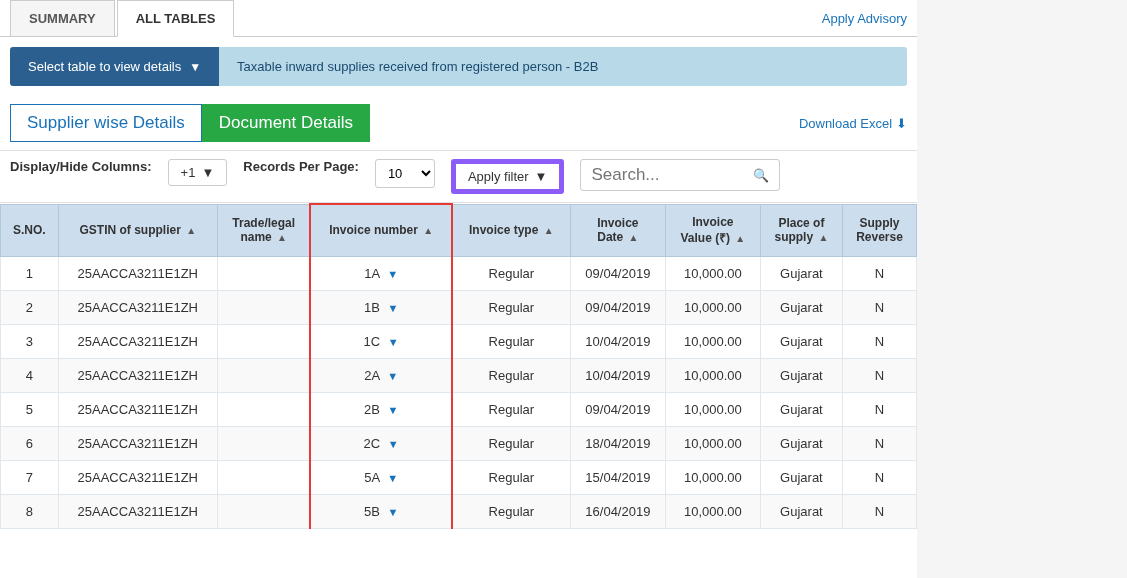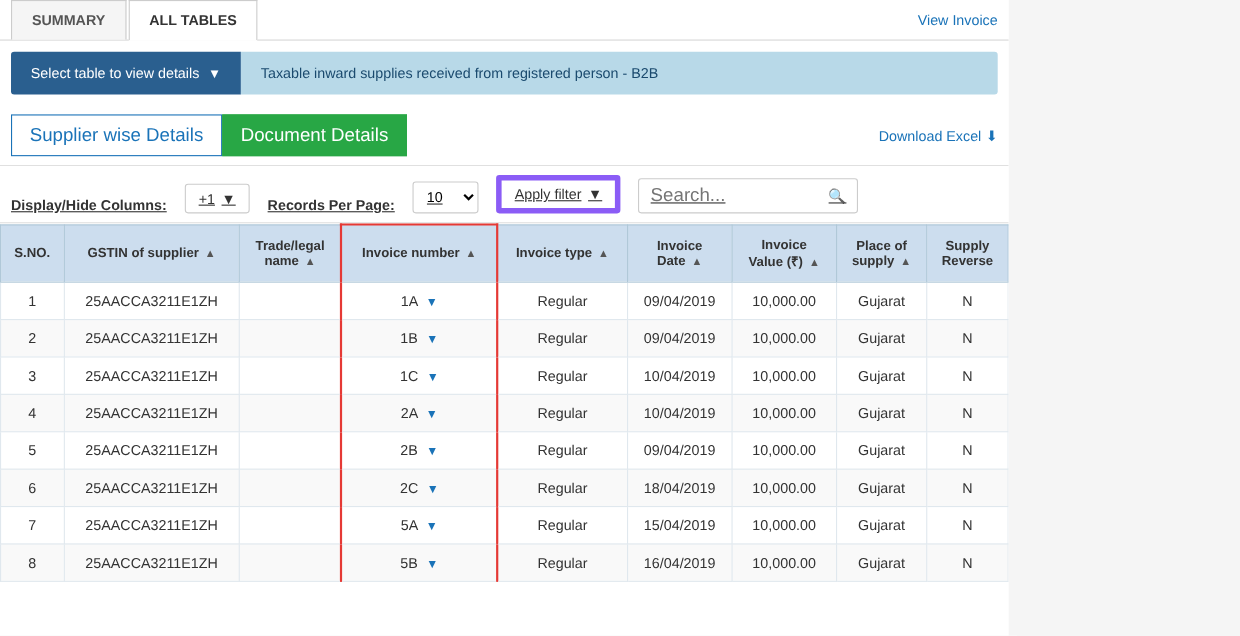--- a/index.html
+++ b/index.html
@@ -20,21 +20,21 @@
     .table-description { background: #b8d9e8; color: #1a4a6e; padding: 12px 18px; font-size: 13px; flex: 1; border-radius: 0 3px 3px 0; }
 
     
     .sub-tabs-row { display: flex; align-items: center; justify-content: space-between; padding: 8px 10px; background: #fff; border-bottom: 1px solid #e0e0e0; }
     .sub-tabs { display: flex; gap: 0; }
     .sub-tab { padding: 8px 16px; cursor: pointer; border: 1px solid #1a73b8; color: #1a73b8; background: #fff; font-size: 17px; }
     .sub-tab.active { background: #28a745; color: #fff; border-color: #28a745; text-align: center; }
     .download-excel { color: #1a73b8; font-size: 13px; cursor: pointer; text-decoration: none; display: flex; align-items: center; gap: 4px; }
 
     
-    .toolbar { display: flex; align-items: flex-end; padding: 8px 10px; background: #fff; gap: 16px; border-bottom: 1px solid #e0e0e0; text-decoration: underline; }
+    .toolbar { display: flex; align-items: flex-start; padding: 8px 10px; background: #fff; gap: 16px; border-bottom: 1px solid #e0e0e0; }
     .toolbar-label { font-size: 13px; font-weight: bold; color: #333; }
     .columns-btn { border: 1px solid #ccc; background: #fff; padding: 5px 12px; cursor: pointer; display: flex; align-items: center; gap: 6px; font-size: 13px; color: #333; border-radius: 3px; }
     .records-label { font-size: 13px; font-weight: bold; color: #333; }
     .records-select { border: 1px solid #ccc; padding: 5px 8px; font-size: 13px; border-radius: 3px; background: #fff; cursor: pointer; }
     .apply-filter-btn { border: 5px solid #8b5cf6; background: #fff; padding: 5px 12px; cursor: pointer; display: flex; align-items: center; gap: 6px; font-size: 13px; color: #333; border-radius: 3px; }
     .search-box { border: 1px solid #ccc; padding: 5px 10px; font-size: 13px; border-radius: 3px; color: #999; display: flex; align-items: center; gap: 6px; flex: 1; max-width: 200px; }
     .search-input { border: none; outline: none; font-size: 17px; color: #999; width: 100%; }
 
     
     .table-wrapper { overflow-x: auto; }
@@ -51,21 +51,21 @@
   </style>
 </head>
 <body>
 <div class="container">
 
 <div class="tabs">
   <div class="tabs-left">
     <div class="tab">SUMMARY</div>
     <div class="tab active">ALL TABLES</div>
   </div>
-  <a class="view-advisory">View Invoice</a>
+  <a class="view-advisory">Apply Advisory</a>
 </div>
 
 <div class="select-table-row">
   <button class="select-btn">
     <span>Select table to view details</span>
     <span class="arrow">▼</span>
   </button>
   <div class="table-description">Taxable inward supplies received from registered person - B2B</div>
 </div>
 

